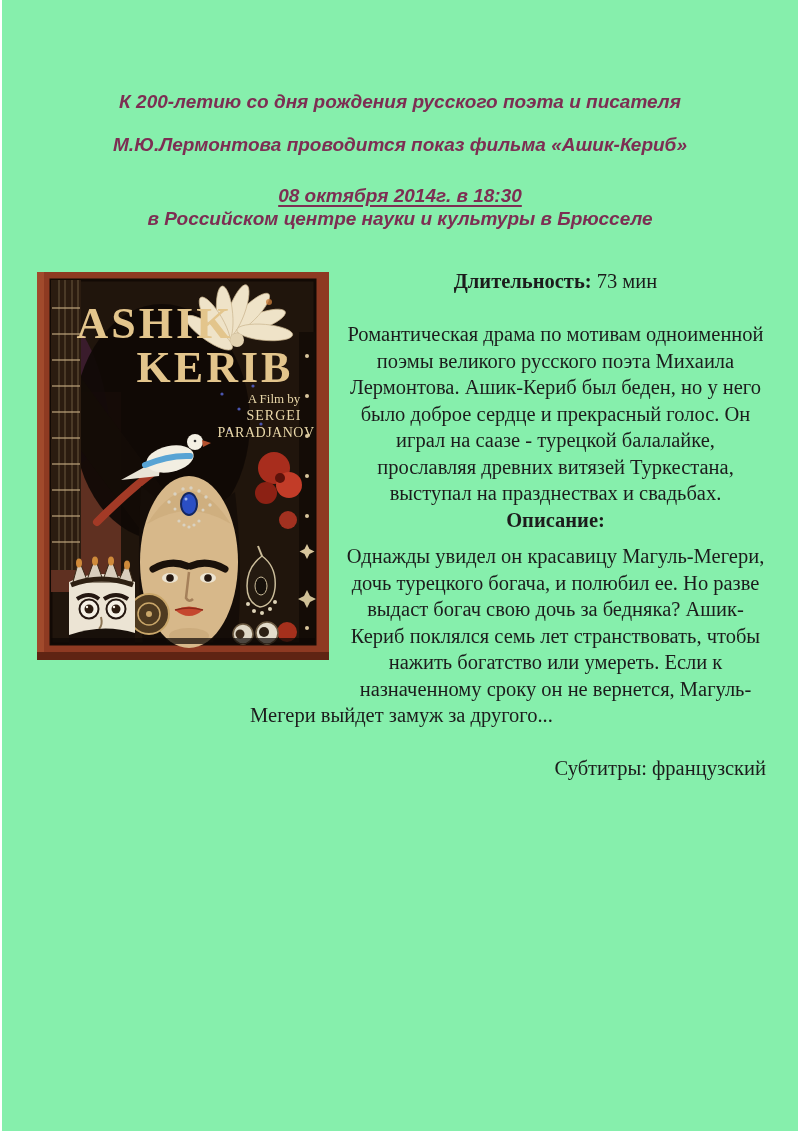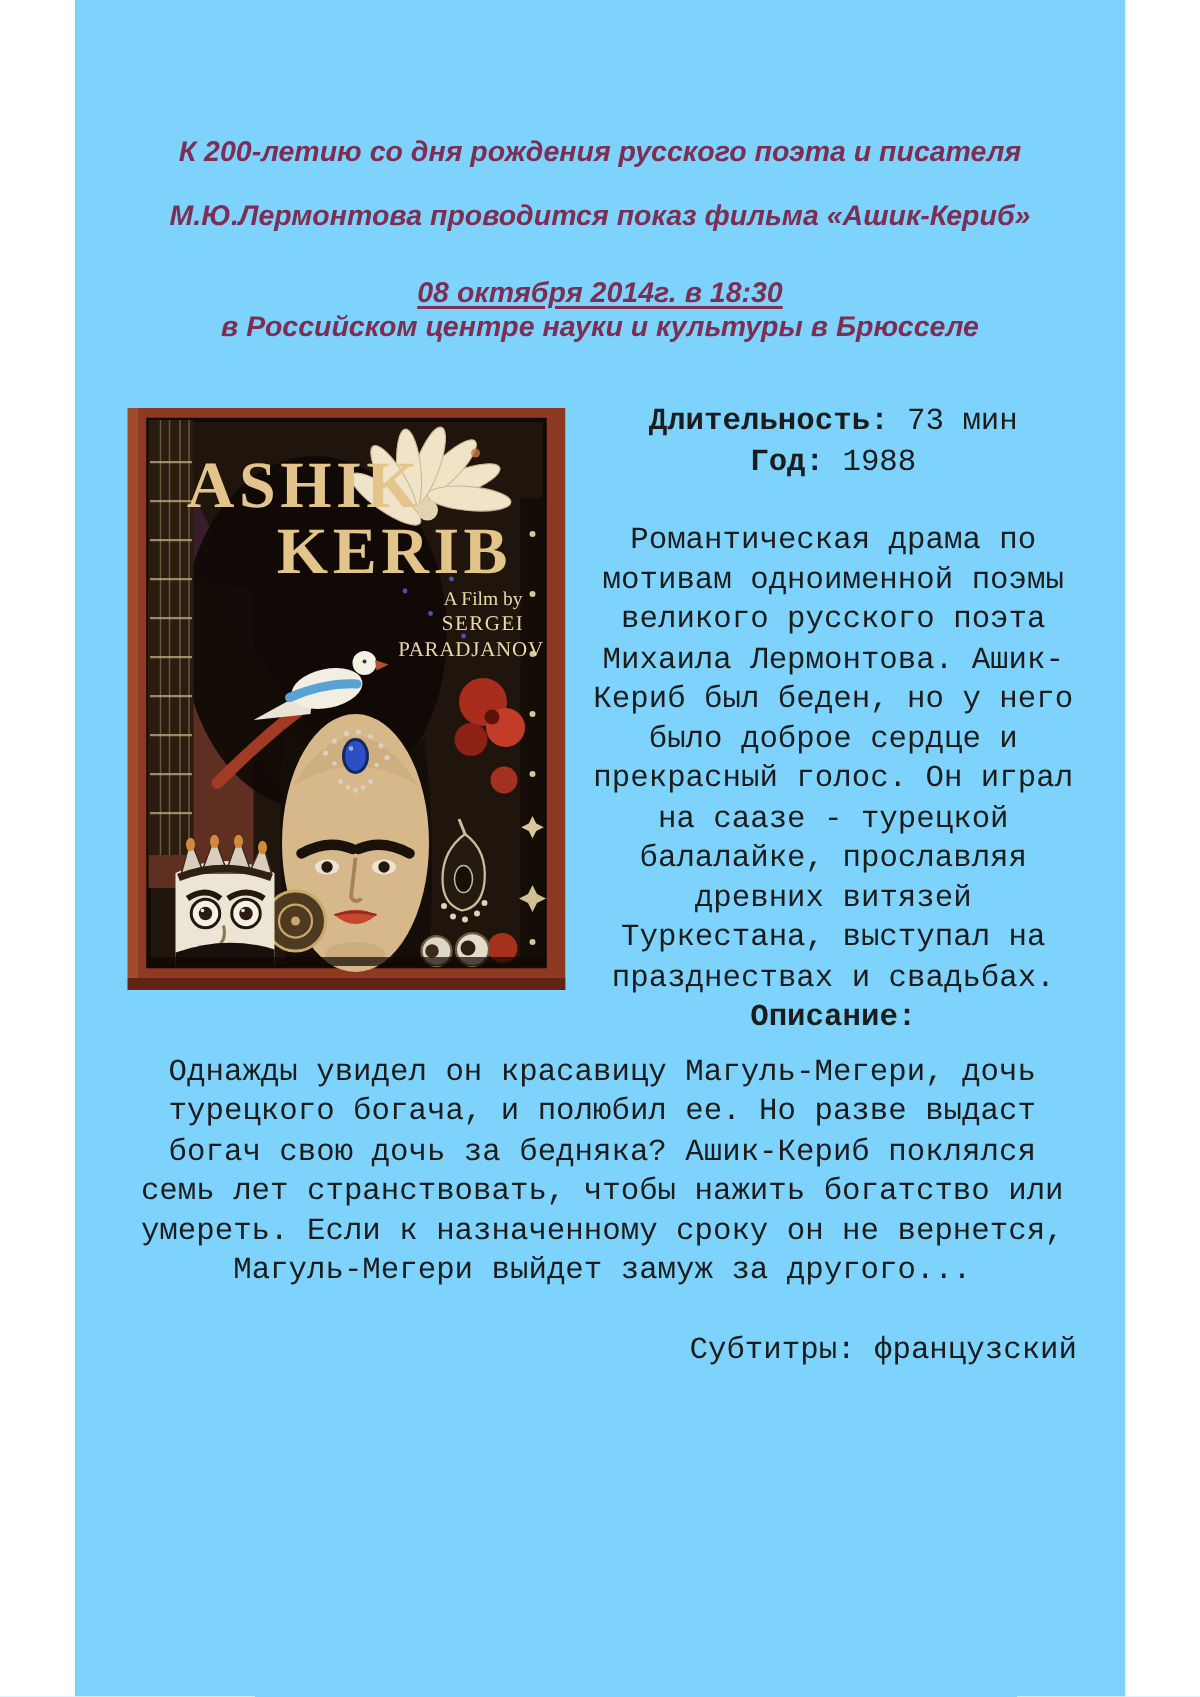--- a/index.html
+++ b/index.html
@@ -1,21 +1,21 @@
 <!DOCTYPE html>
 <html><head>
 <meta charset="utf-8">
 <style>
   html,body { margin:0; padding:0; background:#ffffff; }
   .page {
     position: relative;
-    width: 700px;
+    width: 796px;
     height: 1131px;
     margin: 0 auto;
-    background: #7dd3fc;
+    background: #86efac;
     font-family: "Liberation Serif", serif;
     color: #1c1c1c;
     overflow: hidden;
   }
   
   .header {
     padding-top: 90px;
     text-align: center;
     font-family: "Liberation Sans", sans-serif;
     font-weight: bold;
@@ -40,21 +40,21 @@
     text-align: center;
   }
   .poster-wrap {
     float: left;
     width: 292px;
     height: 388px;
     margin: 4px 16px 30px 0;
     border-radius: 30px;
   }
   .poster-wrap svg { display:block; }
-  .main p { margin: 0; font-family: Liberation Mono, monospace; }
+  .main p { margin: 0; }
   .line27 { line-height: 27px; }
   .sp14 { height: 14px; }
   .sp12 { height: 12px; }
   .desc2 { margin-top: 10px !important; }
   .subtitles {
     margin-top: 26px !important;
     text-align: right;
     padding-left: 78px;
   }
   b { font-weight: bold; }
@@ -240,21 +240,20 @@
           <circle cx="203" cy="362" r="4.5" fill="#3a2a1a"></circle>
           <circle cx="230" cy="361" r="11" fill="#e3dccb" stroke="#6b5a42" stroke-width="1.5"></circle>
           <circle cx="227" cy="360" r="5" fill="#2c2014"></circle>
         </g>
 
         <rect x="14" y="366" width="264" height="6" fill="#0d0704" opacity="0.7"></rect>
       </svg>
     </div>
 
     <p class="line27"><b>Длительность:</b><span> 73 мин</span></p>
-    <p class="line27"><b>Год:</b><span> 1988</span></p>
 
     <div class="sp14"></div>
 
 
     <div class="sp12"></div>
 
     <p>Романтическая драма по мотивам одноименной поэмы великого русского поэта Михаила Лермонтова. Ашик-Кериб был беден, но у него было доброе сердце и прекрасный голос. Он играл на саазе - турецкой балалайке, прославляя древних витязей Туркестана, выступал на празднествах и свадьбах.</p>
     <p><b>Описание:</b></p>
     <p class="desc2">Однажды увидел он красавицу Магуль-Мегери, дочь турецкого богача, и полюбил ее. Но разве выдаст богач свою дочь за бедняка? Ашик-Кериб поклялся семь лет странствовать, чтобы нажить богатство или умереть. Если к назначенному сроку он не вернется, Магуль-Мегери выйдет замуж за другого...</p>
 

